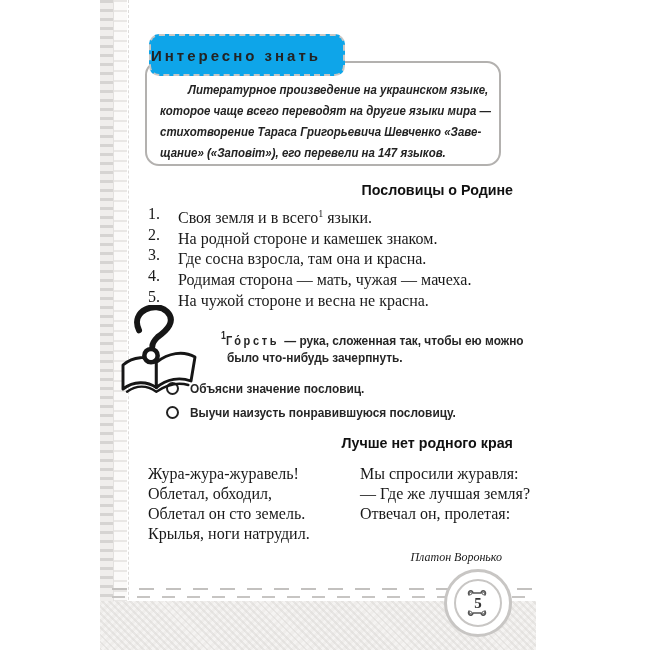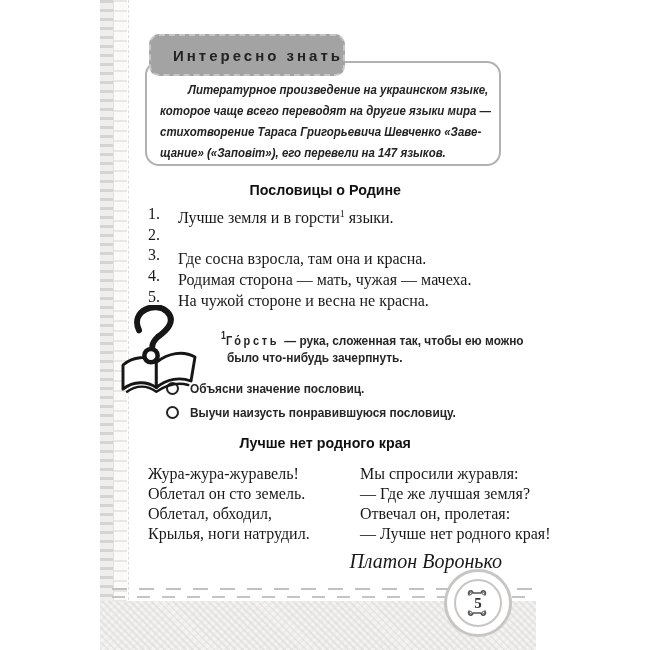--- a/index.html
+++ b/index.html
@@ -25,30 +25,30 @@
   #dash-row-2{left:112px;top:596px;width:422px;
     background:repeating-linear-gradient(90deg,#c7c5c3 0 13px,transparent 13px 25px);}
   #bottom-texture{left:100px;top:601px;width:436px;height:49px;
     background-color:#efedeb;
     background-image:repeating-linear-gradient(45deg,rgba(215,213,210,.45) 0 2px,transparent 2px 5px),
                      repeating-linear-gradient(-45deg,rgba(248,247,246,.6) 0 3px,transparent 3px 6px);}
 
   
   #infobox{left:145px;top:61px;width:352px;height:101px;background:#fff;
     border:2px solid #b3b1af;border-radius:14px;z-index:2;}
-  #infobox-label{left:149px;top:34px;width:192px;height:38px;background:#a3a3a3;
+  #infobox-label{left:149px;top:34px;width:192px;height:38px;background:#0ea5e9;
     border:2px dashed #c9c7c5;border-radius:10px;z-index:3;
-    display:flex;align-items:center;justify-content:flex-end;
+    display:flex;align-items:center;justify-content:flex-start;
     font-weight:bold;font-size:15px;letter-spacing:3px;color:#232323;}
   #intro{left:160px;top:79px;z-index:4;font-style:italic;}
   .intro-line{white-space:nowrap;font-weight:bold;font-size:13.5px;line-height:21px;
     color:#232323;transform:scaleX(.85);transform-origin:0 50%;}
   .intro-line.first{margin-left:28px;}
 
-  .sec-title{left:130px;width:390px;text-align:center;font-weight:bold;font-size:15.5px;color:#111;}
+  .sec-title{left:130px;width:390px;text-align:right;font-weight:bold;font-size:15.5px;color:#111;}
   .sec-title .inner{display:inline-block;transform:scaleX(.92);transform-origin:50% 50%;white-space:nowrap;}
   #title-proverbs{top:181px;}
   #title-poem{top:434px;}
 
   
   #proverb-list{left:148px;top:204px;font-family:"Liberation Serif",serif;font-size:16px;color:#191919;}
   .prow{display:flex;height:20.7px;line-height:20.7px;white-space:nowrap;}
   .pnum{width:30px;}
   .ptext sup,.def-sup{font-size:10px;}
 
@@ -67,21 +67,21 @@
     margin-right:11px;flex:0 0 auto;background:#fff;}
   .task-text{white-space:nowrap;font-weight:bold;font-size:13.5px;color:#262626;
     transform:scaleX(.88);transform-origin:0 50%;}
 
   
   .poem-col{font-family:"Liberation Serif",serif;font-size:16px;color:#191919;}
   .poem-col div{height:20px;line-height:20px;white-space:nowrap;}
   #poem-left{left:148px;top:464px;}
   #poem-right{left:360px;top:464px;}
   #poem-author{left:250px;top:550px;width:252px;text-align:right;
-    font-family:"Liberation Serif",serif;font-style:italic;font-size:20px;color:#191919;}
+    font-family:"Liberation Serif",serif;font-style:italic;font-size:12px;color:#191919;}
 
   
   #page-badge{left:444px;top:569px;width:62px;height:62px;background:#fff;
     border:3px solid #c8c6c4;border-radius:50%;z-index:6;
     display:flex;align-items:center;justify-content:center;}
   #page-badge-inner{width:44px;height:44px;border:2px solid #c8c6c4;border-radius:50%;
     display:flex;flex-direction:column;align-items:center;justify-content:center;}
   #page-num{font-family:"Liberation Serif",serif;font-weight:bold;font-size:15px;line-height:12px;color:#333;}
   .flourish{display:block;}
 </style>
@@ -105,24 +105,25 @@
   <div class="intro-line">стихотворение Тараса Григорьевича Шевченко «Заве-</div>
   <div class="intro-line">щание» («Заповіт»), его перевели на 147 языков.</div>
 </div>
 
 <div class="abs sec-title" id="title-proverbs">
   <span class="inner">Пословицы о Родине</span>
 </div>
 <div class="abs" id="proverb-list">
   <div class="prow">
     <span class="pnum">1.</span>
-    <span class="ptext"><span>Лучше земля и в горсти</span><sup>1</sup><span> языки.</span></span>
+    <span class="ptext"><span>Своя земля и в всего</span><sup>1</sup><span> языки.</span></span>
   </div>
   <div class="prow">
     <span class="pnum">2.</span>
+    <span class="ptext"><span>На родной стороне и камешек знаком.</span><sup></sup><span></span></span>
   </div>
   <div class="prow">
     <span class="pnum">3.</span>
     <span class="ptext"><span>Где сосна взросла, там она и красна.</span><sup></sup><span></span></span>
   </div>
   <div class="prow">
     <span class="pnum">4.</span>
     <span class="ptext"><span>Родимая сторона — мать, чужая — мачеха.</span><sup></sup><span></span></span>
   </div>
   <div class="prow">
@@ -154,29 +155,28 @@
     <span class="task-bullet"></span>
     <span class="task-text">Выучи наизусть понравившуюся пословицу.</span>
   </div>
 </div>
 
 <div class="abs sec-title" id="title-poem">
   <span class="inner">Лучше нет родного края</span>
 </div>
 <div class="abs poem-col" id="poem-left">
   <div>Жура-жура-журавель!</div>
+  <div>Облетал, обходил,</div>
   <div>Облетал он сто земель.</div>
-  <div>Облетал, обходил,</div>
   <div>Крылья, ноги натрудил.</div>
 </div>
 <div class="abs poem-col" id="poem-right">
   <div>Мы спросили журавля:</div>
   <div>— Где же лучшая земля?</div>
   <div>Отвечал он, пролетая:</div>
-  <div>— Лучше нет родного края!</div>
 </div>
 <div class="abs" id="poem-author">Платон Воронько</div>
 
 <div class="abs" id="page-badge">
   <div id="page-badge-inner">
     <svg class="flourish" width="24" height="9" viewBox="0 0 24 9">
       <path d="M3 7 C 1 3, 6 1, 7 5 L 15 5 C 16 1, 21 3, 19 7" fill="none" stroke="#555" stroke-width="1.6" stroke-linecap="round"></path>
       <circle cx="4.5" cy="5.5" r="1.2" fill="none" stroke="#555" stroke-width="1"></circle>
       <circle cx="17.5" cy="5.5" r="1.2" fill="none" stroke="#555" stroke-width="1"></circle>
     </svg>

